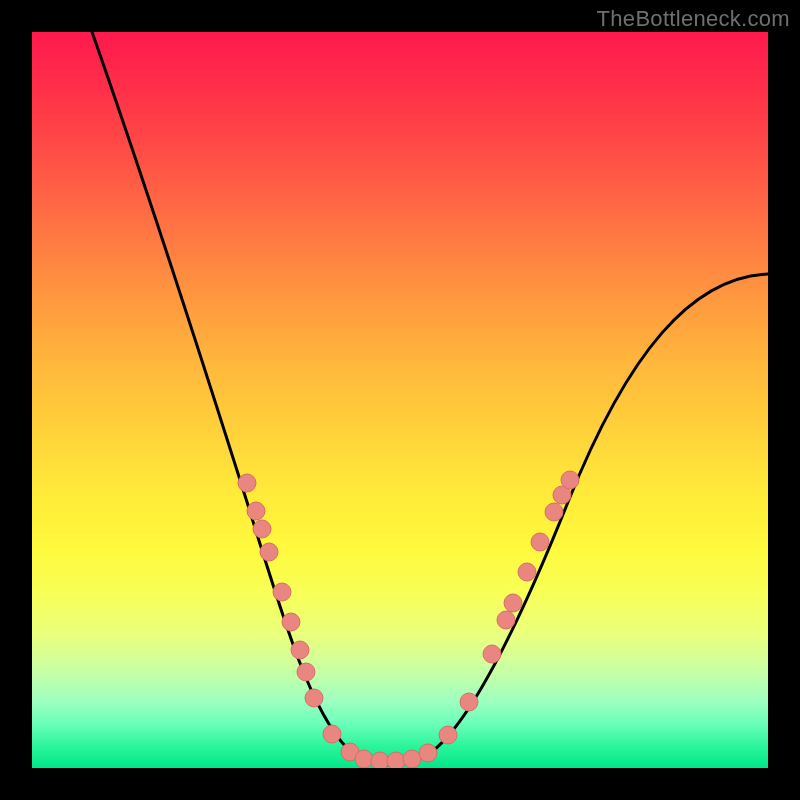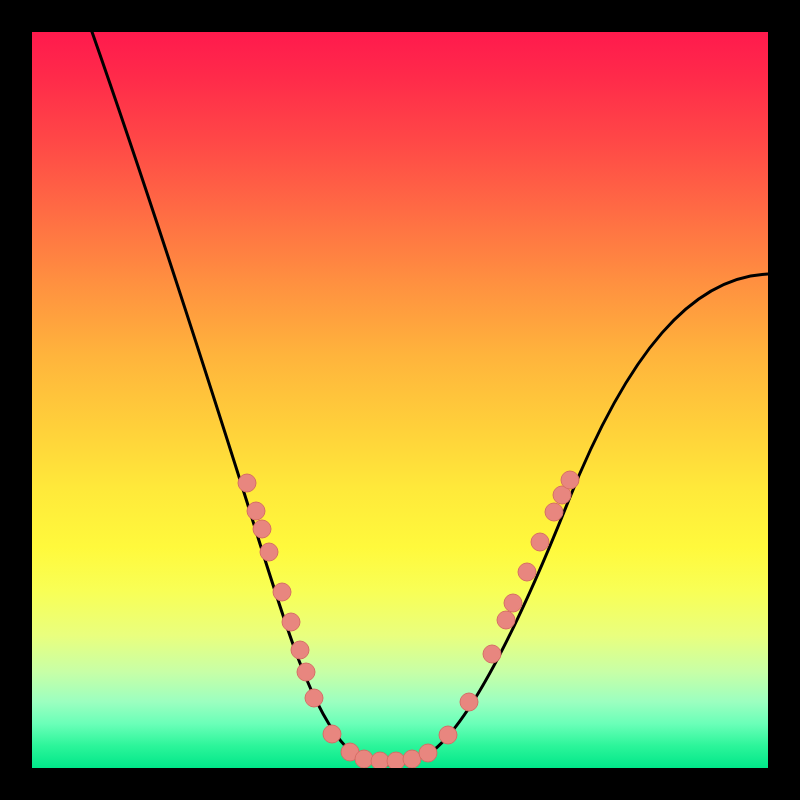--- a/index.html
+++ b/index.html
@@ -59,20 +59,21 @@
     top: 0;
     left: 0;
     width: 736px;
     height: 736px;
   }
 </style>
 </head>
 <body>
 
 <div class="frame">
+  <div class="watermark">TheBottleneck.com</div>
   <div class="plot">
     <svg class="curve" viewBox="0 0 736 736" preserveAspectRatio="none">
       <path fill="none" stroke="#000" stroke-width="3" d="M 53 -20 C 99 110, 155 280, 215 470 C 255 600, 280 680, 315 716 C 340 738, 372 738, 402 718 C 436 690, 480 610, 536 470 C 596 320, 660 245, 736 242"></path>
       <g id="markers">
           <circle cx="215" cy="451" r="9" fill="#e8867f" stroke="#d76d66" stroke-width="1"></circle>
           <circle cx="224" cy="479" r="9" fill="#e8867f" stroke="#d76d66" stroke-width="1"></circle>
           <circle cx="230" cy="497" r="9" fill="#e8867f" stroke="#d76d66" stroke-width="1"></circle>
           <circle cx="237" cy="520" r="9" fill="#e8867f" stroke="#d76d66" stroke-width="1"></circle>
           <circle cx="250" cy="560" r="9" fill="#e8867f" stroke="#d76d66" stroke-width="1"></circle>
           <circle cx="259" cy="590" r="9" fill="#e8867f" stroke="#d76d66" stroke-width="1"></circle>

